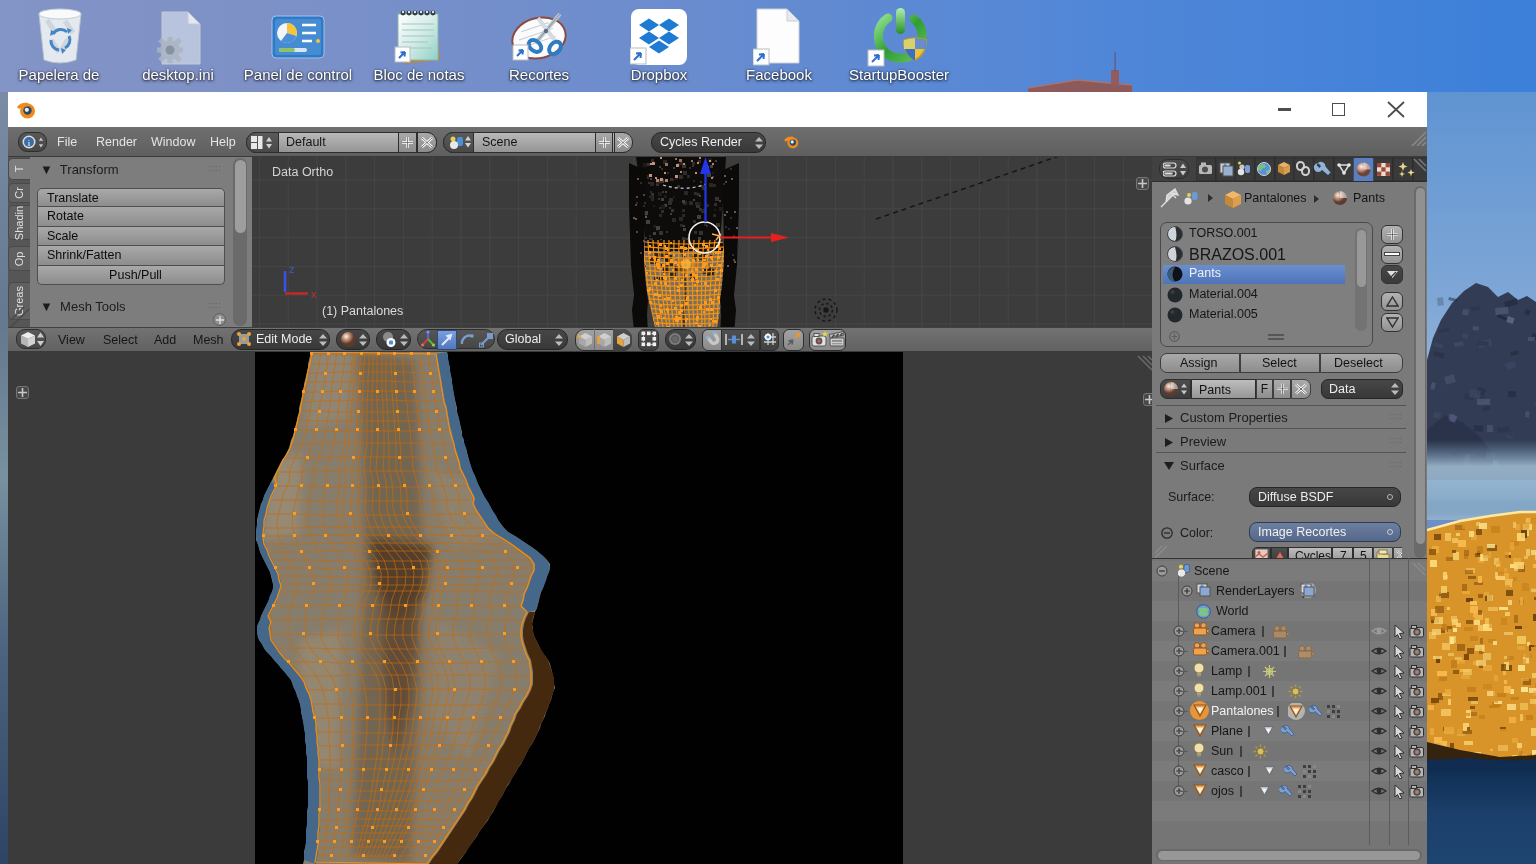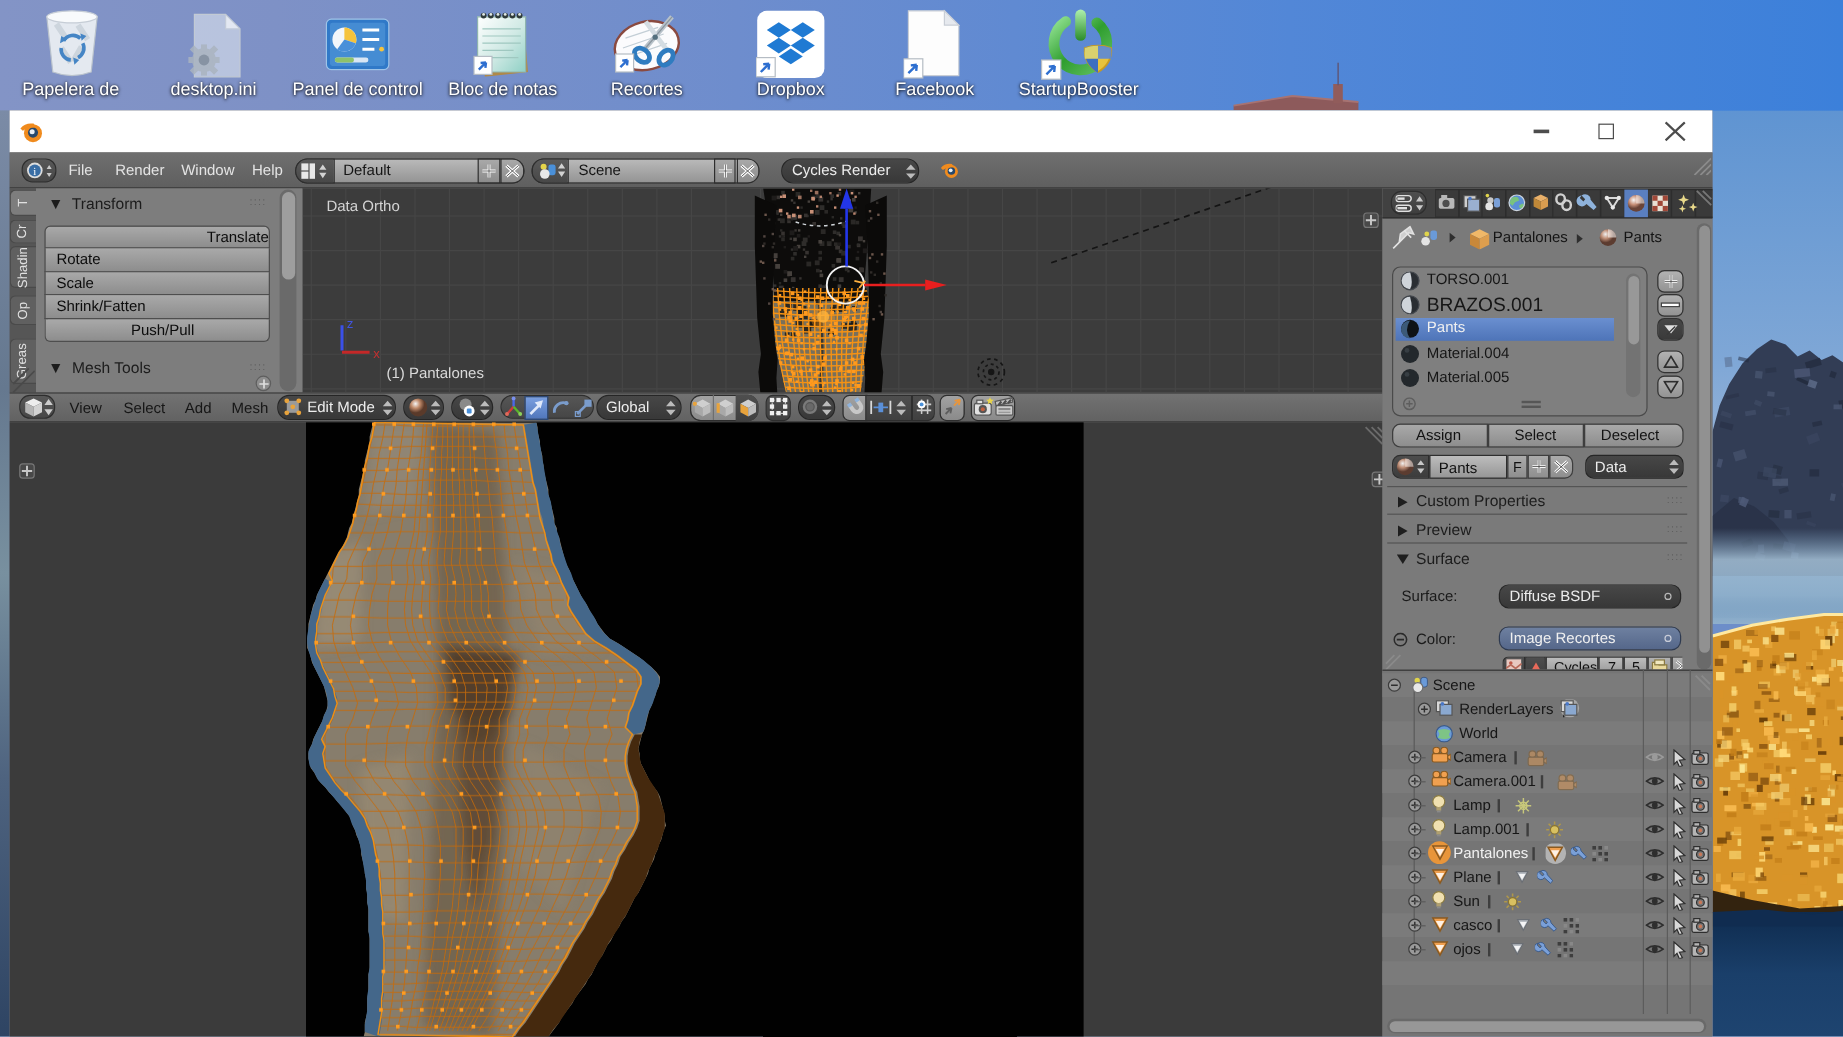--- a/index.html
+++ b/index.html
@@ -1163,21 +1163,21 @@
     <div class="abs" style="left:8px;top:258.5px;width:22px;height:0;display:flex;align-items:center;justify-content:center">
       <span style="transform:rotate(-90deg);font-size:11px;color:#e0e0e0;white-space:nowrap">Op</span>
     </div>
     <div class="abs" style="left:8px;top:282px;width:22px;height:38px;background:#606060;border-radius:5px 0 0 5px;border:1px solid #4a4a4a;border-right:none"></div>
     <div class="abs" style="left:8px;top:301.0px;width:22px;height:0;display:flex;align-items:center;justify-content:center">
       <span style="transform:rotate(-90deg);font-size:11px;color:#e0e0e0;white-space:nowrap">Greas</span>
     </div>
     <div class="abs" style="left:30px;top:157px;width:222px;height:170px;background:#7d7d7d"></div>
     <div class="abs paneltitle" style="left:40px;top:162px">▼&nbsp; Transform</div>
     <div class="abs grip" style="left:208px;top:163px">::::</div>
-    <div class="shelfbtn" style="top:187.5px;border-radius:5px 5px 0 0;border-top:1px solid #4e4e4e;text-align:right;">Translate</div>
+    <div class="shelfbtn" style="top:187.5px;border-radius:5px 5px 0 0;border-top:1px solid #4e4e4e;">Translate</div>
     <div class="shelfbtn" style="top:207.0px;">Rotate</div>
     <div class="shelfbtn" style="top:226.5px;">Scale</div>
     <div class="shelfbtn" style="top:246.0px;">Shrink/Fatten</div>
     <div class="shelfbtn" style="top:265.5px;border-radius:0 0 5px 5px;text-align:center;">Push/Pull</div>
     <div class="abs paneltitle" style="left:40px;top:299px">▼&nbsp; Mesh Tools</div>
     <div class="abs grip" style="left:208px;top:300px">::::</div>
     <div class="abs" style="left:213px;top:313px;width:13px;height:13px;border-radius:7px;background:#8d8d8d;border:1px solid #5e5e5e"></div>
     <svg class="abs" style="left:216px;top:316px" width="8" height="8">
       <path d="M4,0 V8 M0,4 H8" stroke="#dedede" stroke-width="1.4"></path>
     </svg>

